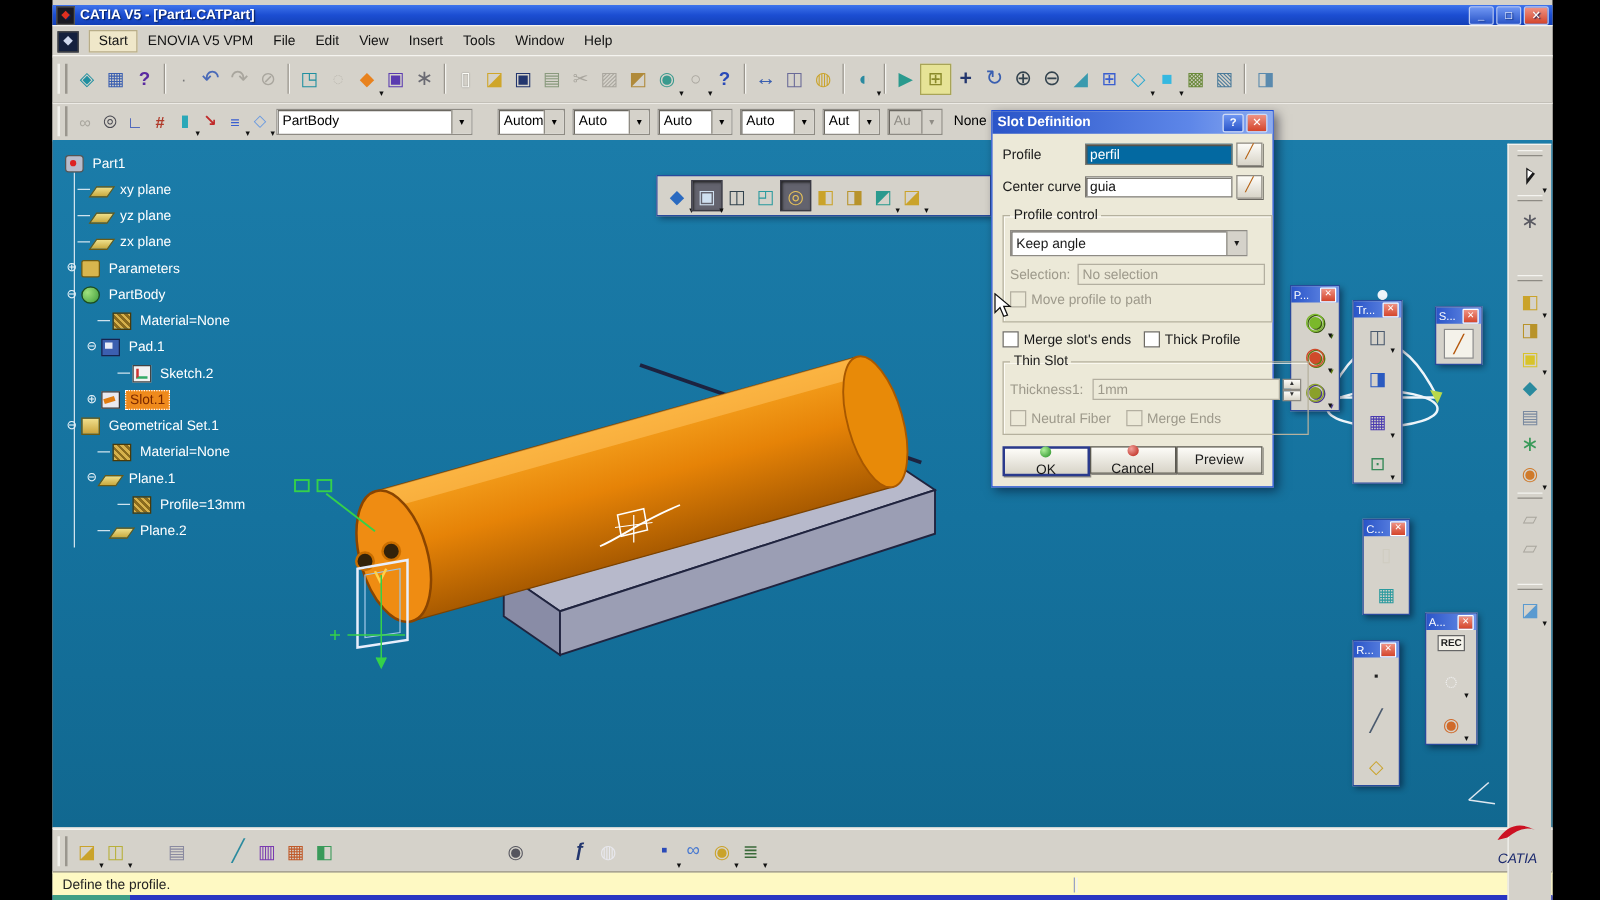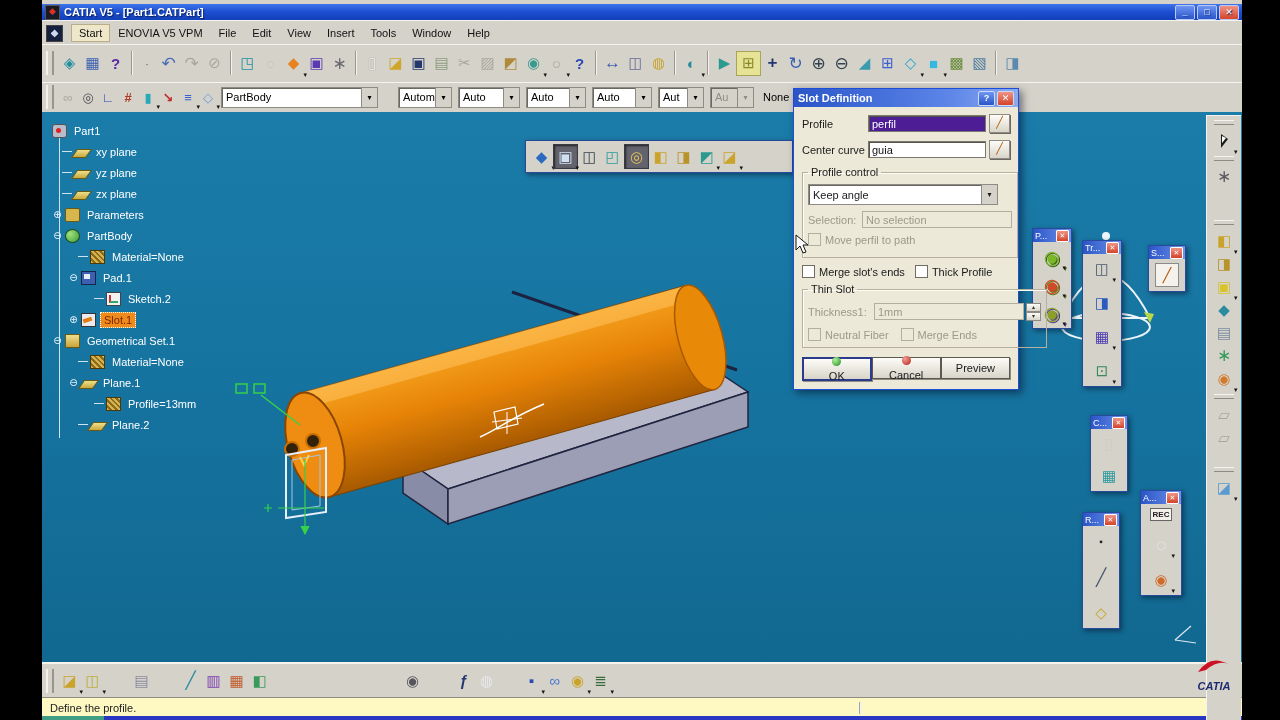--- a/index.html
+++ b/index.html
@@ -115,21 +115,21 @@
   .dlg-title{height:18px;background:linear-gradient(90deg,#2a55c8 0%,#5d86e8 70%,#8cabf0 100%);
     color:#fff;font-weight:bold;font-size:11px;display:flex;align-items:center;padding:0 4px;}
   .dlg-title .tbtn{margin-left:auto;width:15px;height:13px;font-size:9px;line-height:12px;text-align:center;
     color:#fff;background:linear-gradient(180deg,#6f96f2,#2a55c8);border:1px solid #cfdaf4;border-radius:2px;}
   .dlg-title .tbtn.close{background:linear-gradient(180deg,#ef9384,#d4442a);margin-left:2px;}
   .dlg-body{padding:7px 8px 8px 8px;}
   .drow{display:flex;align-items:center;margin-bottom:7px;}
   .drow label{width:66px;flex:none;}
   .tinput{flex:1;height:15px;background:#fff;border:1px solid #7b786f;box-shadow:inset 1px 1px 0 #56534c;
     font-size:11px;padding:0 3px;font-family:"Liberation Sans",sans-serif;color:#111;min-width:0;}
-  .tinput.sel{background:#4c1d95;color:#fff;}
+  .tinput.sel{background:#0369a1;color:#fff;}
   .tinput:disabled,.tinput.off{background:#ece9d8;color:#9d998b;border-color:#b3afa0;box-shadow:none;}
   .skbtn{width:19px;height:17px;margin-left:3px;flex:none;background:linear-gradient(180deg,#fdfcf8,#d8d4c8);
     border:1px solid #8e8b84;box-shadow:1px 1px 0 #6b6861;font-size:11px;line-height:15px;text-align:center;color:#b45f10;}
   fieldset{border:1px solid #b5b19e;box-shadow:1px 1px 0 #fdfcf5 inset;margin:0 0 7px 0;padding:4px 5px 6px 5px;}
   legend{font-size:11px;padding:0 3px;}
   .grey{color:#9d998b;}
   .cb{width:11px;height:11px;background:#fff;border:1px solid #6f6c64;flex:none;margin-right:4px;}
   .cb.off{background:#ece9d8;border-color:#b3afa0;}
   .cbrow{display:flex;align-items:center;margin:5px 0;}
   .spin{width:15px;height:17px;margin-left:2px;flex:none;display:flex;flex-direction:column;}
@@ -148,21 +148,21 @@
   #statusbar{position:absolute;left:0;top:697px;width:100%;height:19px;background:#fef9c3;
     border-top:1px solid #8e8b84;display:flex;align-items:center;font-size:11px;color:#232323;}
   #statusbar .msg{padding:0 8px;}
   #statusbar .sdiv{margin-left:auto;width:1px;height:12px;border-left:1px solid #9aa2c2;border-right:1px solid #eef1fb;margin-right:380px;}
   #bstrip{position:absolute;left:0;top:716px;width:100%;height:4px;background:#2936c2;}
   #bstrip .seg{position:absolute;left:0;top:0;width:62px;height:4px;background:#3f9f85;}
 
   
   #compass{position:absolute;left:1006px;top:116px;z-index:4;}
   #catia-logo{position:absolute;left:1142px;top:658px;z-index:7;width:60px;text-align:center;}
-  #catia-logo .brand{font-size:11px;font-weight:bold;font-style:italic;color:#1c2a6e;}
+  #catia-logo .brand{font-size:11px;font-weight:normal;font-style:italic;color:#1c2a6e;}
   #mcursor{position:absolute;left:753px;top:234px;z-index:30;}
 </style>
 </head>
 <body>
 
 <div id="app">
 
   <div class="titlebar">
     <div class="appico">◆</div>
     <span>CATIA V5 - [Part1.CATPart]</span>
@@ -561,21 +561,21 @@
         <div class="combo" style="width:188px;margin:2px 0 6px 0">
           <span class="val">Keep angle</span>
           <span class="dd">▾</span>
         </div>
         <div class="drow" style="margin-bottom:4px">
           <label class="grey" style="width:54px">Selection:</label>
           <input class="tinput off" disabled="" value="No selection" style="">
         </div>
         <div class="cbrow">
           <span class="cb off"></span>
-          <span class="grey">Move perfil to path</span>
+          <span class="grey">Move profile to path</span>
         </div>
       </fieldset>
       <div class="cbrow" style="gap:10px">
         <span style="display:flex;align-items:center">
           <span class="cb"></span>
           <span>Merge slot's ends</span>
         </span>
         <span style="display:flex;align-items:center">
           <span class="cb"></span>
           <span>Thick Profile</span>

